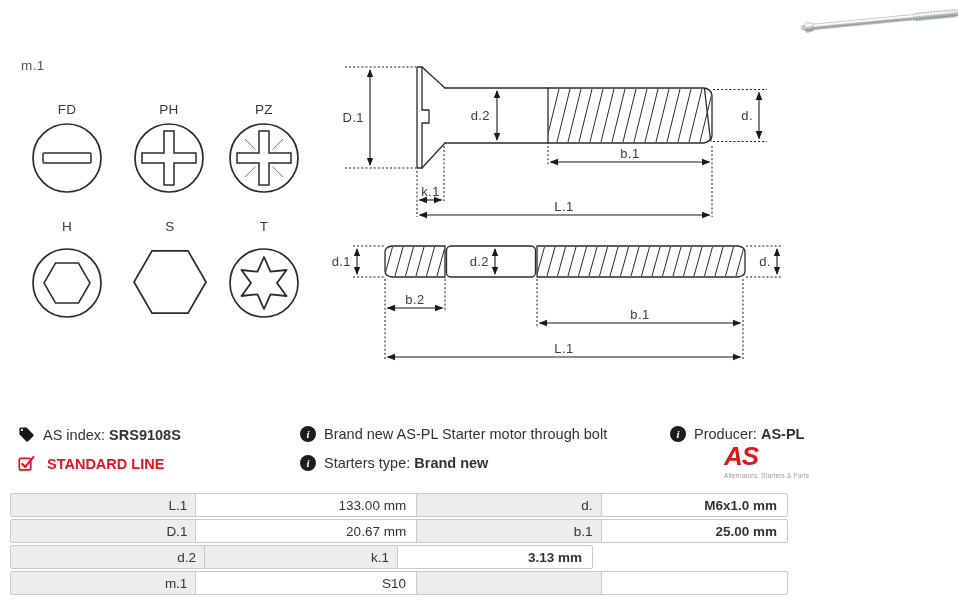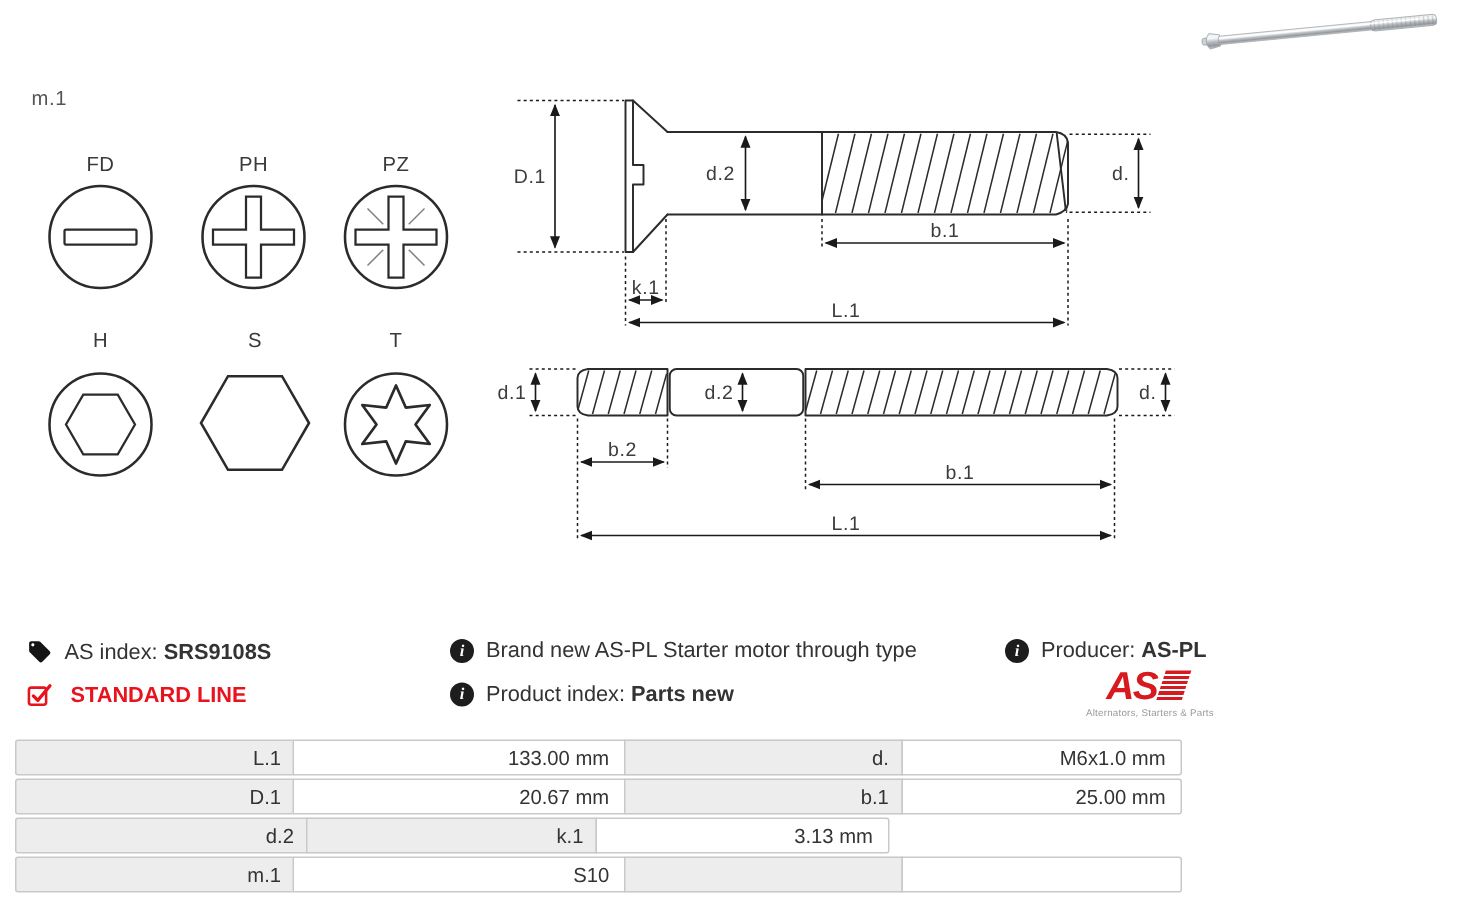--- a/index.html
+++ b/index.html
@@ -12,37 +12,37 @@
   
   .info-item{position:absolute;display:flex;align-items:flex-end;gap:8px;font-size:14.5px;color:#333;}
   .info-item b{font-weight:700;}
   .red{color:#e8131d;font-weight:700;}
   .info-dot{display:inline-flex;width:16px;height:16px;border-radius:50%;background:#1d1d1d;
             color:#fff;align-items:center;justify-content:center;
             font:700 11px "Liberation Serif",serif;font-style:italic;flex:0 0 auto;}
 
   
   .as-logo{position:absolute;left:724px;top:444px;width:80px;text-align:center;}
-  .as-logo .mark{display:flex;align-items:center;justify-content:center;gap:2px;height:26px;}
+  .as-logo .mark{display:flex;align-items:flex-start;justify-content:center;gap:2px;height:26px;flex-direction:column;}
   .as-logo .as-txt{font-style:italic;font-weight:900;font-size:26px;line-height:24px;color:#d71920;
                    letter-spacing:-1px;font-family:"Liberation Sans",sans-serif;}
   .as-logo .stripes{width:17px;height:20px;margin-bottom:1px;transform:skewX(-18deg);
                     background:repeating-linear-gradient(180deg,#d71920 0 2.1px,#ffffff 2.1px 3.5px);}
   .as-logo .tagline{margin-top:2px;font-size:6.5px;color:#9a9a9a;letter-spacing:.15px;white-space:nowrap;}
 
   
   .spec-table{position:absolute;left:10px;top:493px;width:778px;}
   .spec-row{display:flex;margin-bottom:2px;}
   .spec-cell{height:24px;line-height:24px;border:1px solid #c9c9c9;box-sizing:border-box;
              font-size:13.5px;color:#333;text-align:right;padding-right:10px;background:#fff;}
   .spec-cell + .spec-cell{margin-left:-1px;}
   .spec-cell.lbl{background:#ededed;padding-right:8px;}
   .spec-row .spec-cell:first-child{border-radius:2px 0 0 2px;}
   .spec-row .spec-cell:last-child{border-radius:0 2px 2px 0;}
-  .w1{width:195px;} .w2{width:232px;text-align:right;} .w3{width:194px;} .w4{width:196px;}
+  .w1{width:195px;} .w2{width:232px;text-align:right;} .w3{width:194px;} .w4{width:196px;font-weight:bold;}
 
   
   .ol{stroke:#2b2b2b;stroke-width:1.3;fill:none;stroke-linejoin:round;stroke-linecap:round;}
   .hatch line{stroke:#2b2b2b;stroke-width:1;}
   .ext{stroke:#1a1a1a;stroke-width:1;stroke-dasharray:2 2.1;fill:none;}
   .dim{stroke:#1a1a1a;stroke-width:1.1;fill:none;}
   .dimlbl{font-family:"Liberation Sans",sans-serif;font-size:13px;fill:#3d3d3d;letter-spacing:.4px;}
   .iconlbl{font-family:"Liberation Sans",sans-serif;font-size:13.5px;fill:#3a3a3a;letter-spacing:.3px;}
   .icn{stroke:#2b2b2b;fill:none;}
 </style>
@@ -273,26 +273,26 @@
   <div class="info-item" style="left:18px;top:455px;gap:12px;">
     <svg width="17" height="17" viewBox="0 0 20 20">
       <rect x="1.5" y="4" width="13.5" height="13.5" rx="2" fill="none" stroke="#e8131d" stroke-width="2"></rect>
       <path d="M5,10.5 L8.5,14 L18,2.5" fill="none" stroke="#e8131d" stroke-width="2.6" stroke-linecap="round" stroke-linejoin="round"></path>
     </svg>
     <span class="red">STANDARD LINE</span>
   </div>
 
   <div class="info-item" style="left:300px;top:426px;">
     <span class="info-dot">i</span>
-    <span>Brand new AS-PL Starter motor through type</span>
+    <span>Brand new AS-PL Starter motor through bolt</span>
   </div>
 
   <div class="info-item" style="left:300px;top:455px;">
     <span class="info-dot">i</span>
-    <span><span>Product index:</span>&nbsp;<b>Parts new</b></span>
+    <span><span>Starters type:</span>&nbsp;<b>Brand new</b></span>
   </div>
 
   <div class="info-item" style="left:670px;top:426px;">
     <span class="info-dot">i</span>
     <span><span>Producer:</span>&nbsp;<b>AS-PL</b></span>
   </div>
 
   <div class="as-logo">
     <div class="mark">
       <span class="as-txt">AS</span>

